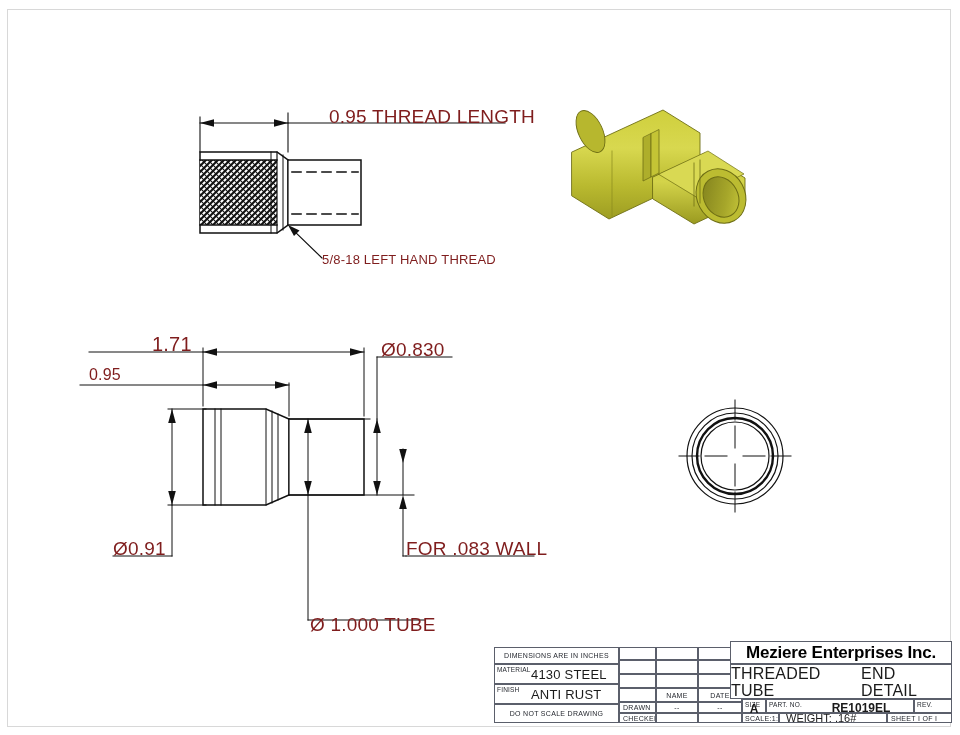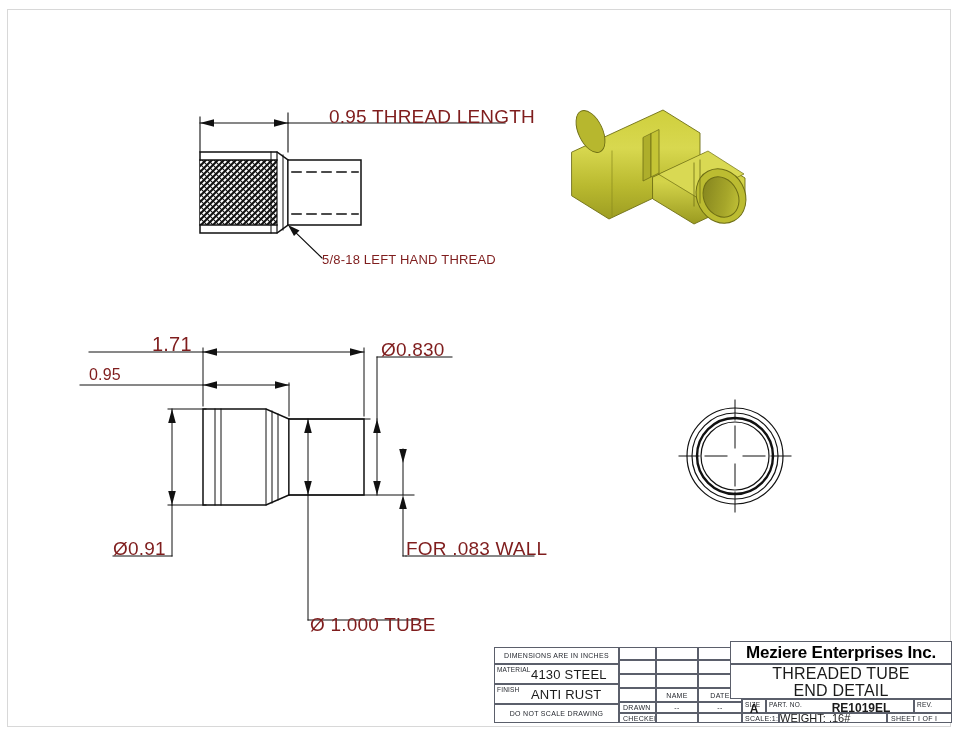--- a/index.html
+++ b/index.html
@@ -127,21 +127,21 @@
     letter-spacing: -0.2px;
     color: #000000;
   }
   #tb-drawing-title {
     position: absolute;
     left: 236px; top: 23px;
     width: 222px; height: 35px;
     box-sizing: border-box;
     border: 1px solid #5b5f6b;
     background: #ffffff;
-    display: flex; flex-direction: column;
+    display: flex; flex-direction: row;
     align-items: center; justify-content: center;
     color: #1a1a1a;
   }
   .dt-line { font-size: 16px; line-height: 17px; letter-spacing: 0.2px; }
 </style>
 </head>
 <body>
 
 <div id="sheet">
 
@@ -397,21 +397,21 @@
 
     <div class="tb-cell" style="left:420px; top:58px; width:38px; height:14px;">
       <span class="tb-tag">REV.</span>
       <span class="tb-label-sm" style="margin-left:16px;"></span>
     </div>
 
     <div class="tb-cell" style="left:248px; top:72px; width:37px; height:10px; padding-left:2px;">
       <span class="tb-label-sm">SCALE:1:1</span>
     </div>
 
-    <div class="tb-cell" style="left:285px; top:72px; width:108px; height:10px; ">
+    <div class="tb-cell" style="left:285px; top:72px; width:108px; height:10px; padding-left:6px;">
       <span style="font-size:11px;">WEIGHT: .16#</span>
     </div>
 
     <div class="tb-cell" style="left:393px; top:72px; width:65px; height:10px; padding-left:3px;">
       <span class="tb-label-sm">SHEET I OF I</span>
     </div>
 
   </div>
 
 </div>

